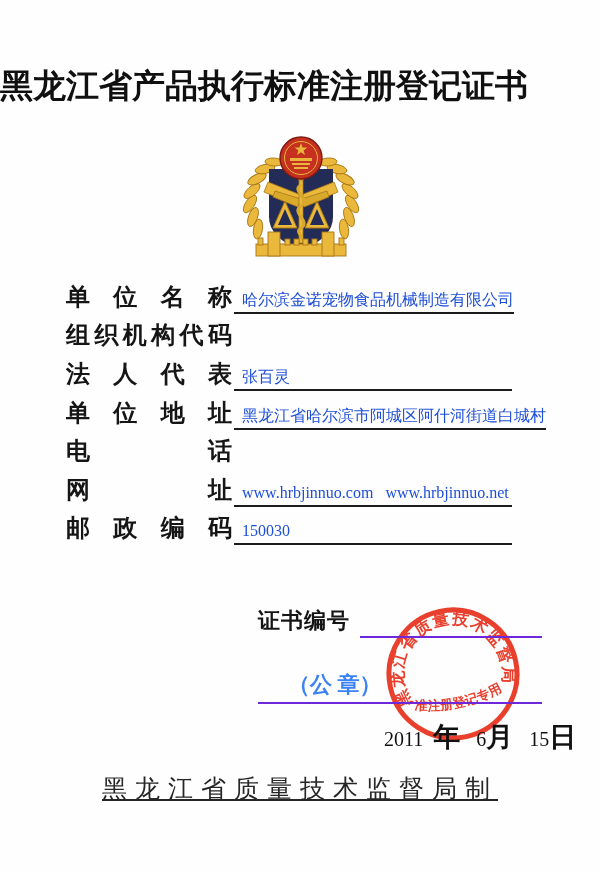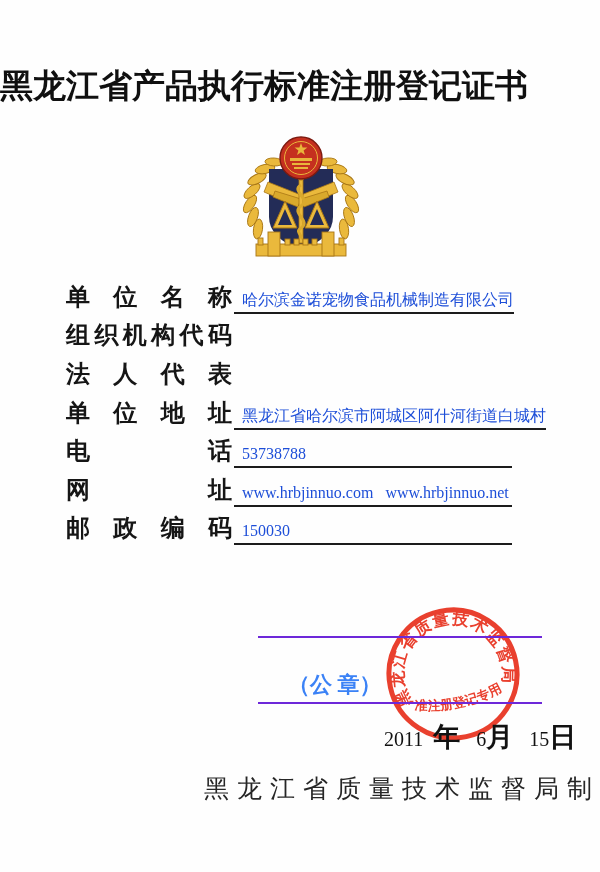--- a/index.html
+++ b/index.html
@@ -42,22 +42,22 @@
   }
   .date-line {
     position:absolute; top:719px; left:384px; z-index:2;
     display:flex; align-items:baseline; white-space:nowrap; color:#111;font-family:Liberation Serif, serif;
   }
   .date-num  { font-size:20px; }
   .date-unit { font-size:27px; font-weight:bold; }
   .gap10 { margin-left:10px; } .gap16 { margin-left:16px; } .gap14 { margin-left:16px; }
   .seal { position:absolute; left:382px; top:603px; z-index:1; opacity:0.93; }
   .footer {
-    position:absolute; top:772px; left:0; width:600px; text-align:right;
-    font-size:25px; letter-spacing:8px; color:#262626; white-space:nowrap;
+    position:absolute; top:772px; left:0; width:600px; text-align:center;
+    font-size:25px; letter-spacing:8px; color:#262626; white-space:nowrap;text-decoration:underline;
   }
 </style>
 </head>
 <body>
 
 <div class="title">黑龙江省产品执行标准注册登记证书</div>
 
 <div class="emblem">
   <svg width="146" height="130" viewBox="0 0 146 130" xmlns="http://www.w3.org/2000/svg">
 
@@ -142,36 +142,36 @@
       <span>码</span>
     </div>
 </div>
 <div class="frow" style="top:353px">
   <div class="frow-label justify-chars">
       <span>法</span>
       <span>人</span>
       <span>代</span>
       <span>表</span>
     </div>
+  <div class="frow-value">张百灵</div>
 </div>
 <div class="frow" style="top:392px">
   <div class="frow-label justify-chars">
       <span>单</span>
       <span>位</span>
       <span>地</span>
       <span>址</span>
     </div>
   <div class="frow-value">黑龙江省哈尔滨市阿城区阿什河街道白城村</div>
 </div>
 <div class="frow" style="top:430px">
   <div class="frow-label justify-chars">
       <span>电</span>
       <span>话</span>
     </div>
-  <div class="frow-value">53738788</div>
 </div>
 <div class="frow" style="top:469px">
   <div class="frow-label justify-chars">
       <span>网</span>
       <span>址</span>
     </div>
   <div class="frow-value">www.hrbjinnuo.com   www.hrbjinnuo.net</div>
 </div>
 <div class="frow" style="top:507px">
   <div class="frow-label justify-chars">
@@ -193,20 +193,21 @@
         <textPath href="#seal-arc" startOffset="50%" text-anchor="middle">黑龙江省质量技术监督局</textPath>
       </text>
       <text font-size="13" font-weight="bold" fill="#e8321f">
         <textPath href="#seal-bottom-arc" startOffset="50%" text-anchor="middle">标准注册登记专用章</textPath>
       </text>
     </g>
   </svg>
 </div>
 
 <div class="brow" style="top:598px">
+  <div class="brow-label">证书编号</div>
   <div class="brow-value"></div>
 </div>
 <div class="brow" style="top:664px">
   <div class="brow-value">（公 章）</div>
 </div>
 
 <div class="date-line">
   <span class="date-num">2011</span>
   <span class="date-unit gap10">年</span>
   <span class="date-num gap16">6</span>

